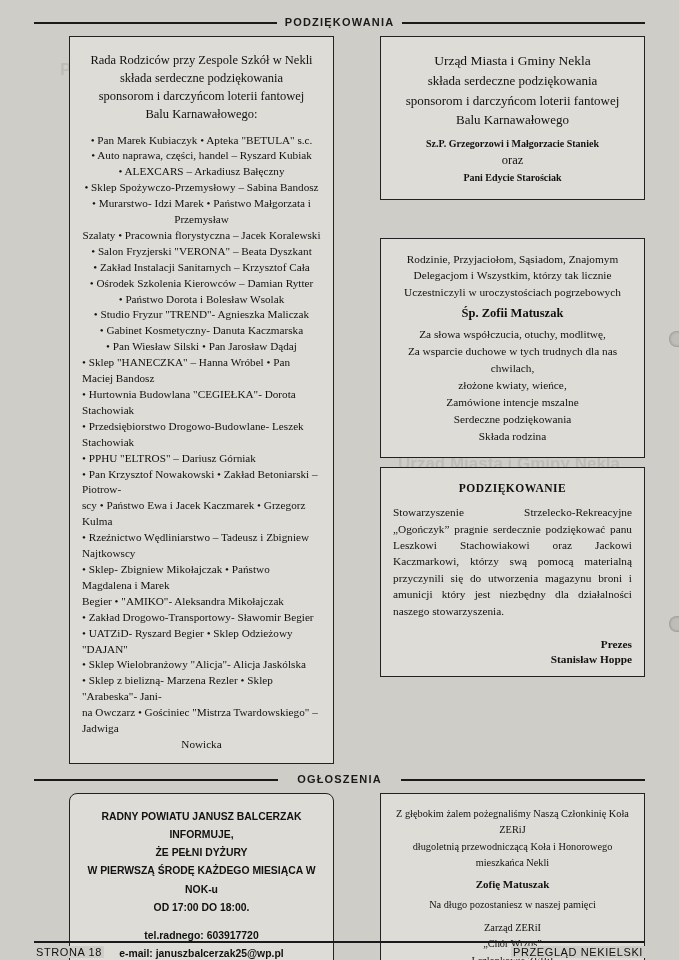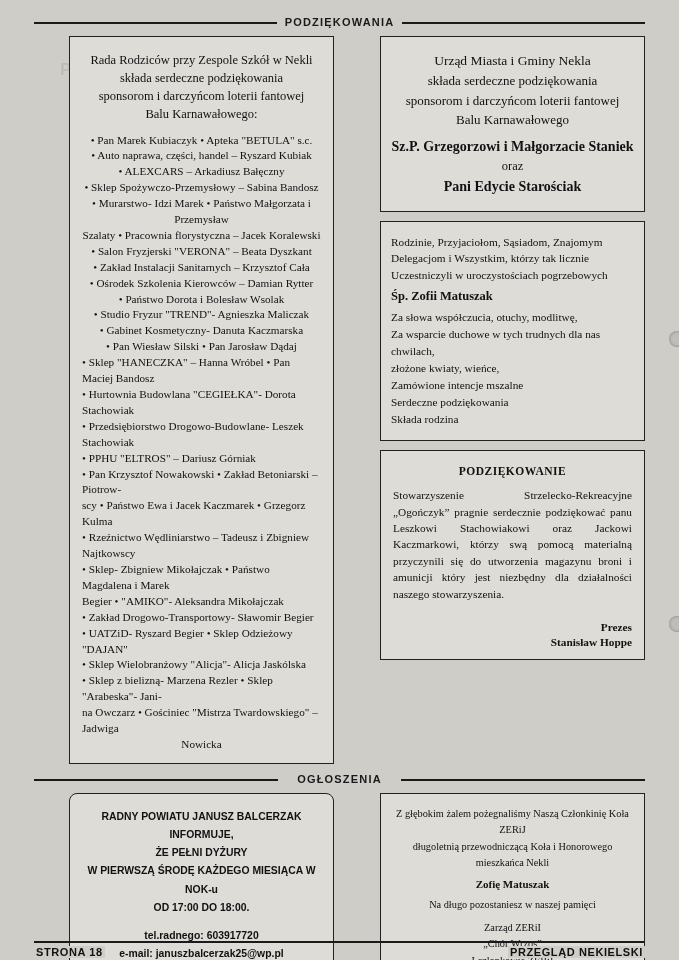--- a/index.html
+++ b/index.html
@@ -92,29 +92,30 @@
 
   
   .urzad {
     padding: 14px 10px 14px 10px;
     text-align: center;
     font-size: 13px;
     line-height: 1.5;
   }
   .urzad .big {
     font-weight: bold;
-    font-size: 14px;
+    font-size: 10px;
   }
   .urzad .oraz { font-size: 12.5px; }
 
   .kondol {
     padding: 12px 10px;
-    text-align: left;
+    text-align: center;
     font-size: 11.3px;
     line-height: 1.5;
+    margin-top: 29px;
   }
   .kondol .name {
     font-weight: bold;
     font-size: 12.5px;
     margin: 3px 0 3px 0;
   }
 
   .podz2 {
     padding: 12px 12px 10px 12px;
     font-size: 11.3px;
@@ -195,21 +196,21 @@
   
   .footer {
     position: absolute;
     left: 34px;
     right: 34px;
     bottom: 18px;
     display: flex;
     justify-content: space-between;
     align-items: center;
     font-family: "Liberation Sans", sans-serif;
-    font-weight: bold;
+    font-weight: normal;
     font-size: 11px;
     letter-spacing: 0.6px;
   }
   .footer .bar {
     position: absolute;
     left: 0; right: 0;
     top: -5px;
     height: 2px;
     background: #1a1a1a;
   }

